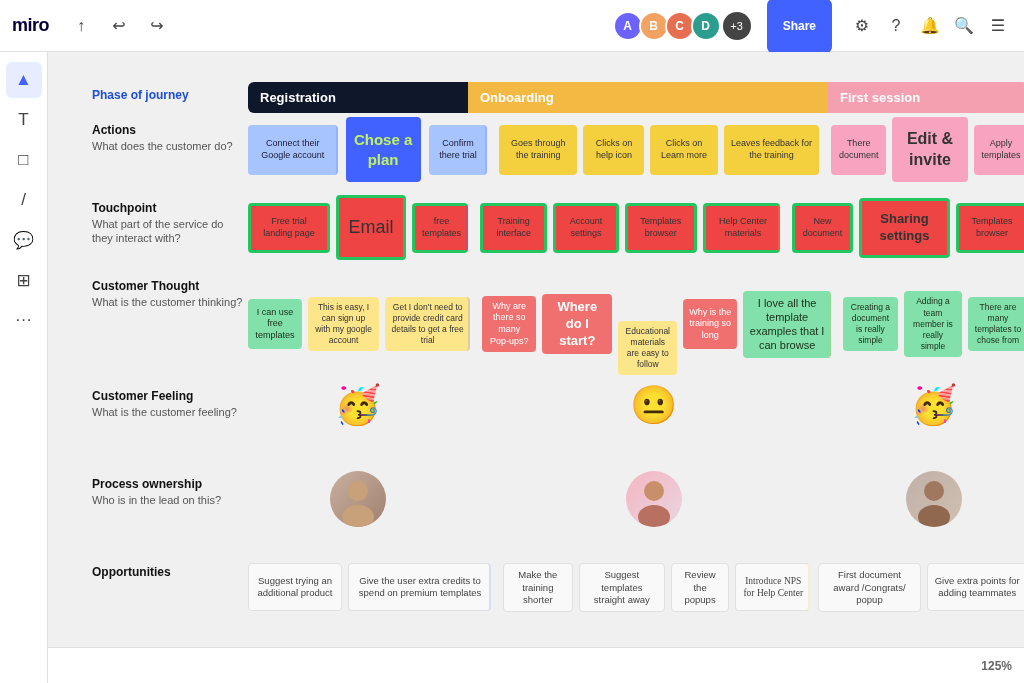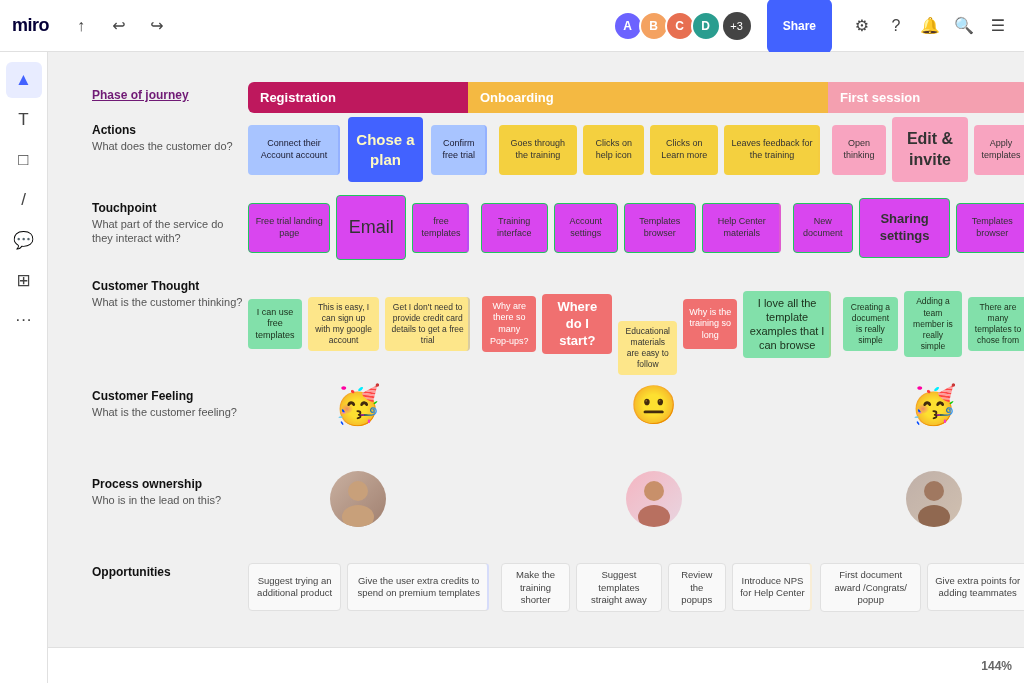--- a/index.html
+++ b/index.html
@@ -26,42 +26,42 @@
     .lt-icon.active { background: #e8ecff; color: #4262ff; }
 
     
     #canvas { position: absolute; left: 48px; top: 52px; right: 0; bottom: 0; background: #f0f0f0; overflow: hidden; }
 
     
     #journey-map { position: absolute; top: 30px; left: 40px; width: 940px; }
 
     
     .phase-header-row { display: flex; margin-bottom: 4px; }
-    .phase-label-cell { width: 160px; flex-shrink: 0; font-weight: 700; font-size: 12px; color: #701a75; padding: 6px 4px; text-decoration: underline; }
-    .phase-registration { background: #be185d; color: #fff; border-radius: 6px 0 0 6px; padding: 8px 12px; font-weight: 600; font-size: 13px; flex: 0 0 220px; display: flex; align-items: center; }
+    .phase-label-cell { width: 160px; flex-shrink: 0; font-weight: 700; font-size: 12px; color: #1d4ed8; padding: 6px 4px; }
+    .phase-registration { background: #0f172a; color: #fff; border-radius: 6px 0 0 6px; padding: 8px 12px; font-weight: 600; font-size: 13px; flex: 0 0 220px; display: flex; align-items: center; }
     .phase-onboarding { background: #f4b942; color: #fff; border-radius: 0; padding: 8px 12px; font-weight: 600; font-size: 13px; flex: 0 0 360px; display: flex; align-items: center; }
     .phase-first-session { background: #f4a0b0; color: #fff; border-radius: 0 6px 6px 0; padding: 8px 12px; font-weight: 600; font-size: 13px; flex: 1; display: flex; align-items: center; }
 
     
     .journey-row { display: flex; align-items: flex-start; margin-bottom: 8px; min-height: 70px; }
     .row-label { width: 160px; flex-shrink: 0; padding: 6px 4px; }
     .row-label .row-title { font-weight: 700; font-size: 12px; color: #111; }
     .row-label .row-sub { font-size: 11px; color: #555; margin-top: 2px; line-height: 1.3; }
     .row-cells { display: flex; gap: 6px; align-items: center; flex-wrap: nowrap; flex: 1; }
 
     
     .sticky { border-radius: 4px; padding: 5px 6px; font-size: 10px; font-weight: 500; display: flex; align-items: center; justify-content: center; text-align: center; line-height: 1.3; min-width: 54px; min-height: 50px; }
     .sticky-blue { background: #a8c4ff; color: #1a1a2e; }
-    .sticky-blue-dark { background: #4262ff; color: #fef9c3; }
+    .sticky-blue-dark { background: #4262ff; color: #bef264; }
     .sticky-yellow { background: #f4d03f; color: #333; }
     .sticky-yellow-light { background: #fde68a; color: #333; }
     .sticky-pink { background: #f8a4c0; color: #333; }
     .sticky-green { background: #82e0aa; color: #1a2e1a; }
     .sticky-red { background: #f07070; color: #fff; }
-    .sticky-white { background: #d946ef; color: #333; border: 1px solid #22c55e; }
+    .sticky-white { background: #ef4444; color: #333; border: 3px solid #22c55e; }
     .sticky-large { font-size: 14px; font-weight: 700; min-width: 70px; min-height: 60px; }
     .sticky-xl { font-size: 18px; font-weight: 700; min-width: 80px; min-height: 65px; }
 
     .emoji-container { font-size: 38px; display: flex; align-items: center; justify-content: center; min-width: 60px; }
     .avatar-circle { width: 56px; height: 56px; border-radius: 50%; display: flex; align-items: center; justify-content: center; font-size: 22px; overflow: hidden; background: #ddd; }
 
     .opp-card { background: #f9f9f9; border: 1px solid #e0e0e0; border-radius: 4px; padding: 5px 6px; font-size: 9.5px; color: #444; text-align: center; min-width: 58px; min-height: 48px; display: flex; align-items: center; justify-content: center; line-height: 1.3; }
 
     
     #bottombar { position: absolute; bottom: 0; left: 0; right: 0; height: 36px; background: #fff; border-top: 1px solid #e0e0e0; display: flex; align-items: center; padding: 0 12px; font-size: 12px; color: #666; }
@@ -120,30 +120,30 @@
       <div class="phase-first-session">First session</div>
     </div>
 
     <div class="journey-row">
       <div class="row-label">
         <div class="row-title">Actions</div>
         <div class="row-sub">What does the customer do?</div>
       </div>
       <div class="row-cells">
 
-        <div class="sticky sticky-blue phase-border-reg" style="font-size:9px;">Connect their Account account</div>
+        <div class="sticky sticky-blue phase-border-reg" style="font-size:9px;">Connect their Google account</div>
         <div class="sticky sticky-blue-dark sticky-xl phase-border-reg" style="font-size:15px;font-weight:700;min-width:75px;min-height:65px;">Chose a plan</div>
-        <div class="sticky sticky-blue phase-border-reg" style="font-size:9px;margin-right:6px;">Confirm free trial</div>
+        <div class="sticky sticky-blue phase-border-reg" style="font-size:9px;margin-right:6px;">Confirm there trial</div>
 
         <div class="sticky sticky-yellow" style="font-size:9px;">Goes through the training</div>
         <div class="sticky sticky-yellow" style="font-size:9px;">Clicks on help icon</div>
         <div class="sticky sticky-yellow" style="font-size:9px;">Clicks on Learn more</div>
         <div class="sticky sticky-yellow phase-border-onb" style="font-size:9px;margin-right:6px;">Leaves feedback for the training</div>
 
-        <div class="sticky sticky-pink" style="font-size:9px;">Open thinking</div>
+        <div class="sticky sticky-pink" style="font-size:9px;">There document</div>
         <div class="sticky sticky-pink sticky-xl" style="font-size:16px;font-weight:700;min-width:76px;">Edit &amp; invite</div>
         <div class="sticky sticky-pink" style="font-size:9px;">Apply templates</div>
       </div>
     </div>
 
     <div class="journey-row">
       <div class="row-label">
         <div class="row-title">Touchpoint</div>
         <div class="row-sub">What part of the service do they interact with?</div>
       </div>
@@ -249,26 +249,26 @@
         <div class="row-title">Opportunities</div>
       </div>
       <div class="row-cells" style="align-items:flex-start;padding-top:4px;">
 
         <div class="opp-card">Suggest trying an additional product</div>
         <div class="opp-card phase-border-reg" style="margin-right:6px;">Give the user extra credits to spend on premium templates</div>
 
         <div class="opp-card">Make the training shorter</div>
         <div class="opp-card">Suggest templates straight away</div>
         <div class="opp-card">Review the popups</div>
-        <div class="opp-card phase-border-onb" style="">Introduce NPS for Help Center</div>
+        <div class="opp-card phase-border-onb" style="font-family:Liberation Serif, serif;">Introduce NPS for Help Center</div>
 
         <div class="opp-card">First document award /Congrats/ popup</div>
         <div class="opp-card">Give extra points for adding teammates</div>
       </div>
     </div>
 
   </div>
 </div>
 
 <div id="bottombar">
   <div class="expand-btn">&gt;&gt;</div>
-  <div class="zoom-level">144%</div>
+  <div class="zoom-level">125%</div>
 </div>
 
 </body></html>

